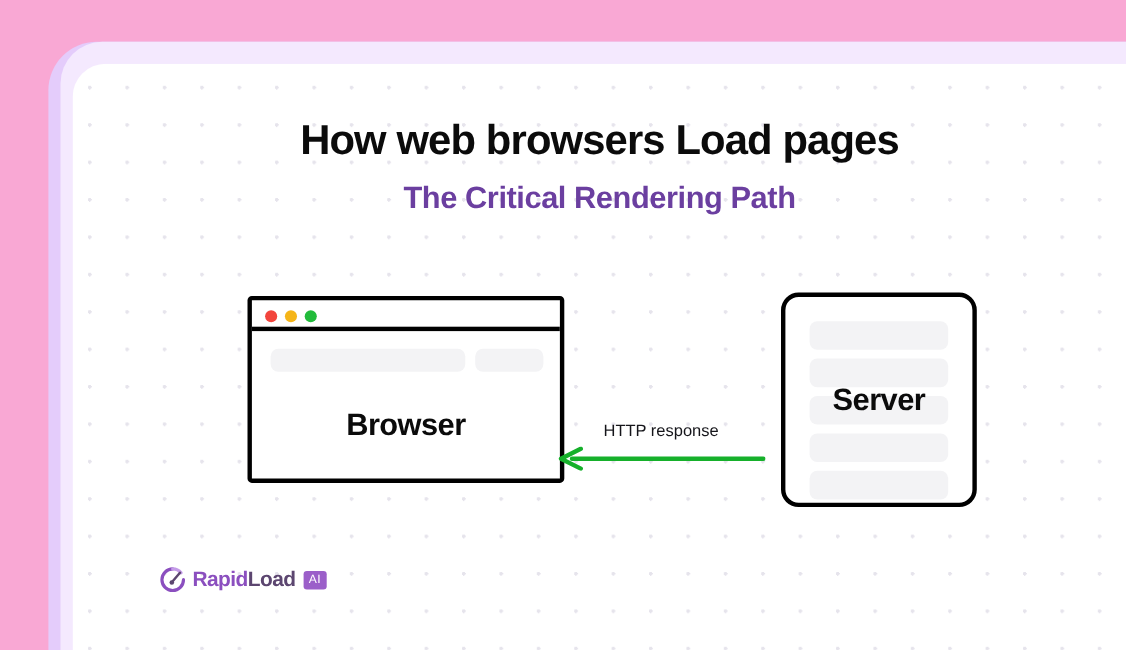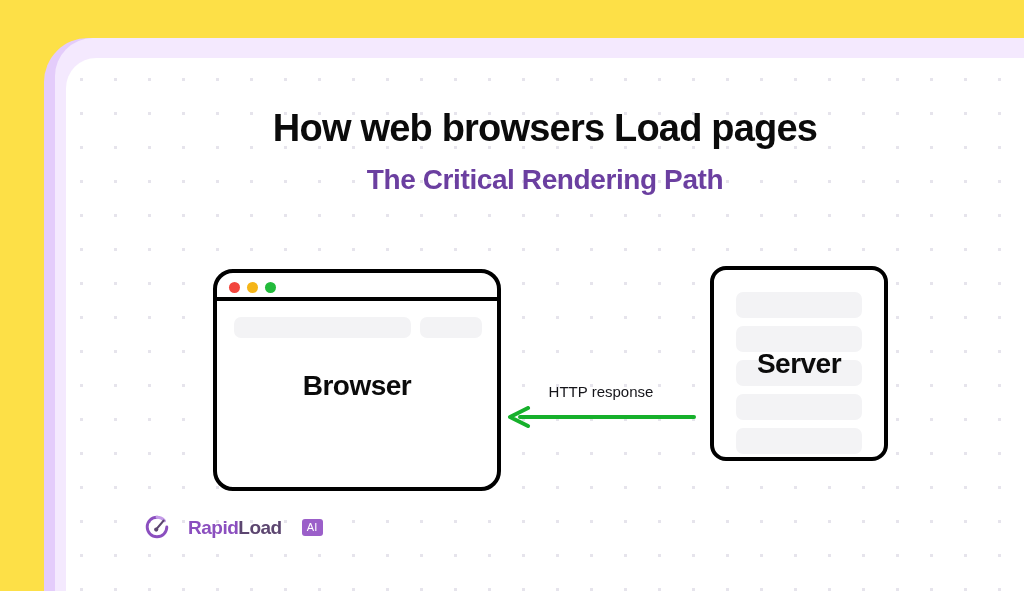--- a/index.html
+++ b/index.html
@@ -9,21 +9,21 @@
     height: 591px;
     overflow: hidden;
     font-family: "Liberation Sans", sans-serif;
   }
 
   
   #stage {
     position: relative;
     width: 1024px;
     height: 591px;
-    background: #fde047;
+    background: #f9a8d4;
   }
 
   .frame-layer {
     position: absolute;
     top: 38px;
     bottom: 0;
     right: 0;
   }
 
   #frame-mid {
@@ -77,27 +77,27 @@
     font-size: 28px;
     font-weight: 700;
     letter-spacing: -0.4px;
     color: #6B3FA0;
     white-space: nowrap;
   }
 
   
   #browser {
     position: absolute;
-    left: 147px;
+    left: 159px;
     top: 211px;
     width: 288px;
-    height: 222px;
+    height: 170px;
     background: #fff;
     border: 4px solid #000;
-    border-radius: 20px;
+    border-radius: 4px;
     overflow: hidden;
   }
 
   #browser-titlebar {
     position: relative;
     height: 28px;
     border-bottom: 4px solid #000;
   }
 
   .dot {
@@ -187,21 +187,21 @@
 
   .arrow-svg { display: block; }
 
   
   #logo {
     position: absolute;
     left: 78px;
     top: 456px;
     display: flex;
     align-items: center;
-    gap: 18px;
+    gap: 5px;
   }
 
   #logo-mark { display: block; }
 
   #logo-wordmark {
     font-size: 19px;
     font-weight: 700;
     letter-spacing: -0.5px;
     line-height: 1;
   }

